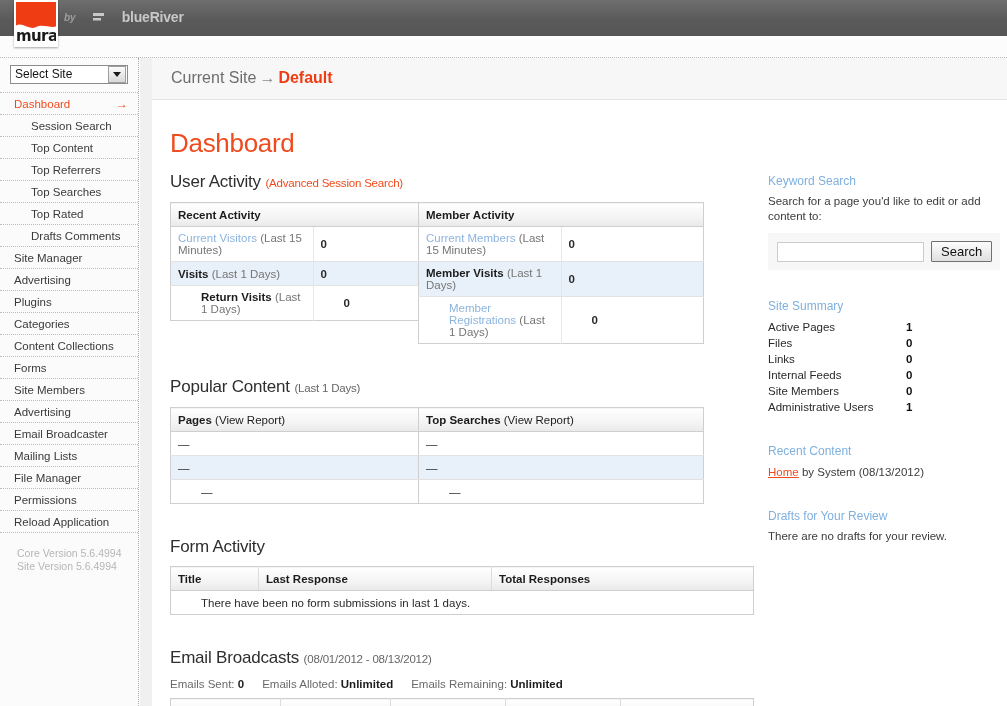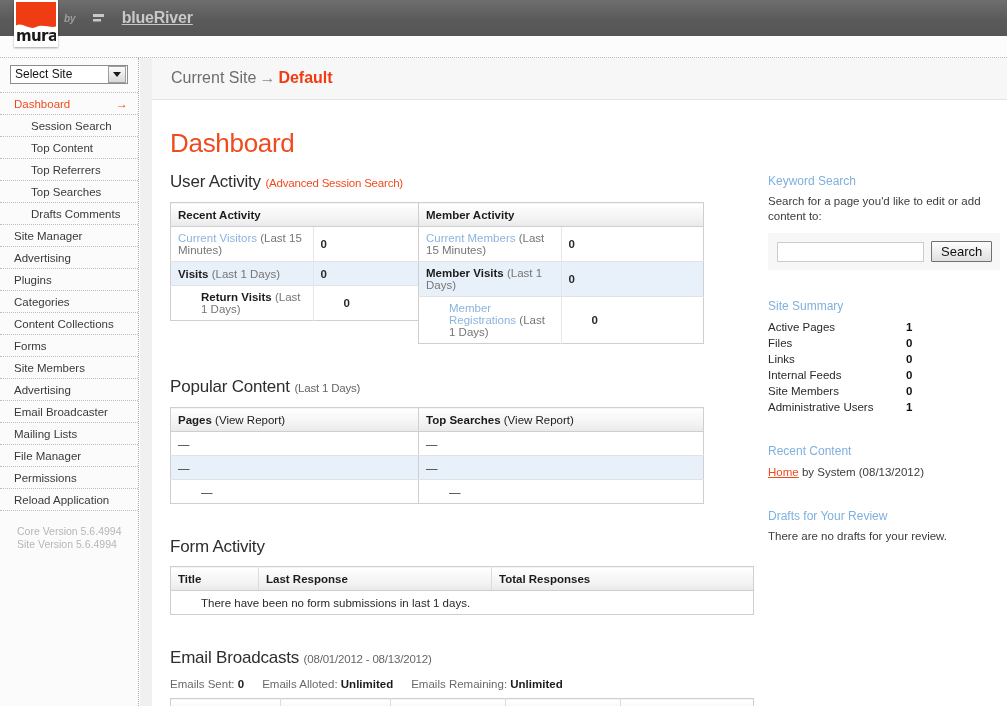--- a/index.html
+++ b/index.html
@@ -42,21 +42,21 @@
   }
   #byline {
     position: absolute; left: 64px; top: 9px;
     font-size: 11px; color: #b4b4b4;
     display: flex; align-items: center; gap: 17px;
   }
   #byline .by { font-style: italic; font-weight: bold; color: #9e9e9e; font-size: 10px;}
   #byline .br-mark {
     display:inline-block; width: 11px; height: 10px; position: relative; margin-right:1px;
   }
-  #byline .br-name { font-weight: bold; color: #c8c8c8; font-size: 16px; letter-spacing: -0.2px; text-decoration: underline;}
+  #byline .br-name { font-weight: bold; color: #c8c8c8; font-size: 14px; letter-spacing: -0.2px;}
 
   
   #dotband {
     position: absolute; left: 0; top: 36px; width: 1007px; height: 22px;
     background-color: #fcfcfc;
     background-image: radial-gradient(#dadada 0.5px, transparent 0.6px);
     background-size: 2px 2px;
     border-bottom: 1px dotted #b9b9b9;
     z-index: 3;
   }
@@ -277,20 +277,21 @@
           <i></i>
         </span>
     </div>
   </div>
   <div id="navlist">
       <div class="navitem active"><span>Dashboard</span><span class="arrow">→</span></div>
       <div class="navitem sub"><span>Session Search</span></div>
       <div class="navitem sub"><span>Top Content</span></div>
       <div class="navitem sub"><span>Top Referrers</span></div>
       <div class="navitem sub"><span>Top Searches</span></div>
+      <div class="navitem sub"><span>Top Rated</span></div>
       <div class="navitem sub"><span>Drafts Comments</span></div>
       <div class="navitem"><span>Site Manager</span></div>
       <div class="navitem"><span>Advertising</span></div>
       <div class="navitem"><span>Plugins</span></div>
       <div class="navitem"><span>Categories</span></div>
       <div class="navitem"><span>Content Collections</span></div>
       <div class="navitem"><span>Forms</span></div>
       <div class="navitem"><span>Site Members</span></div>
       <div class="navitem"><span>Advertising</span></div>
       <div class="navitem"><span>Email Broadcaster</span></div>

